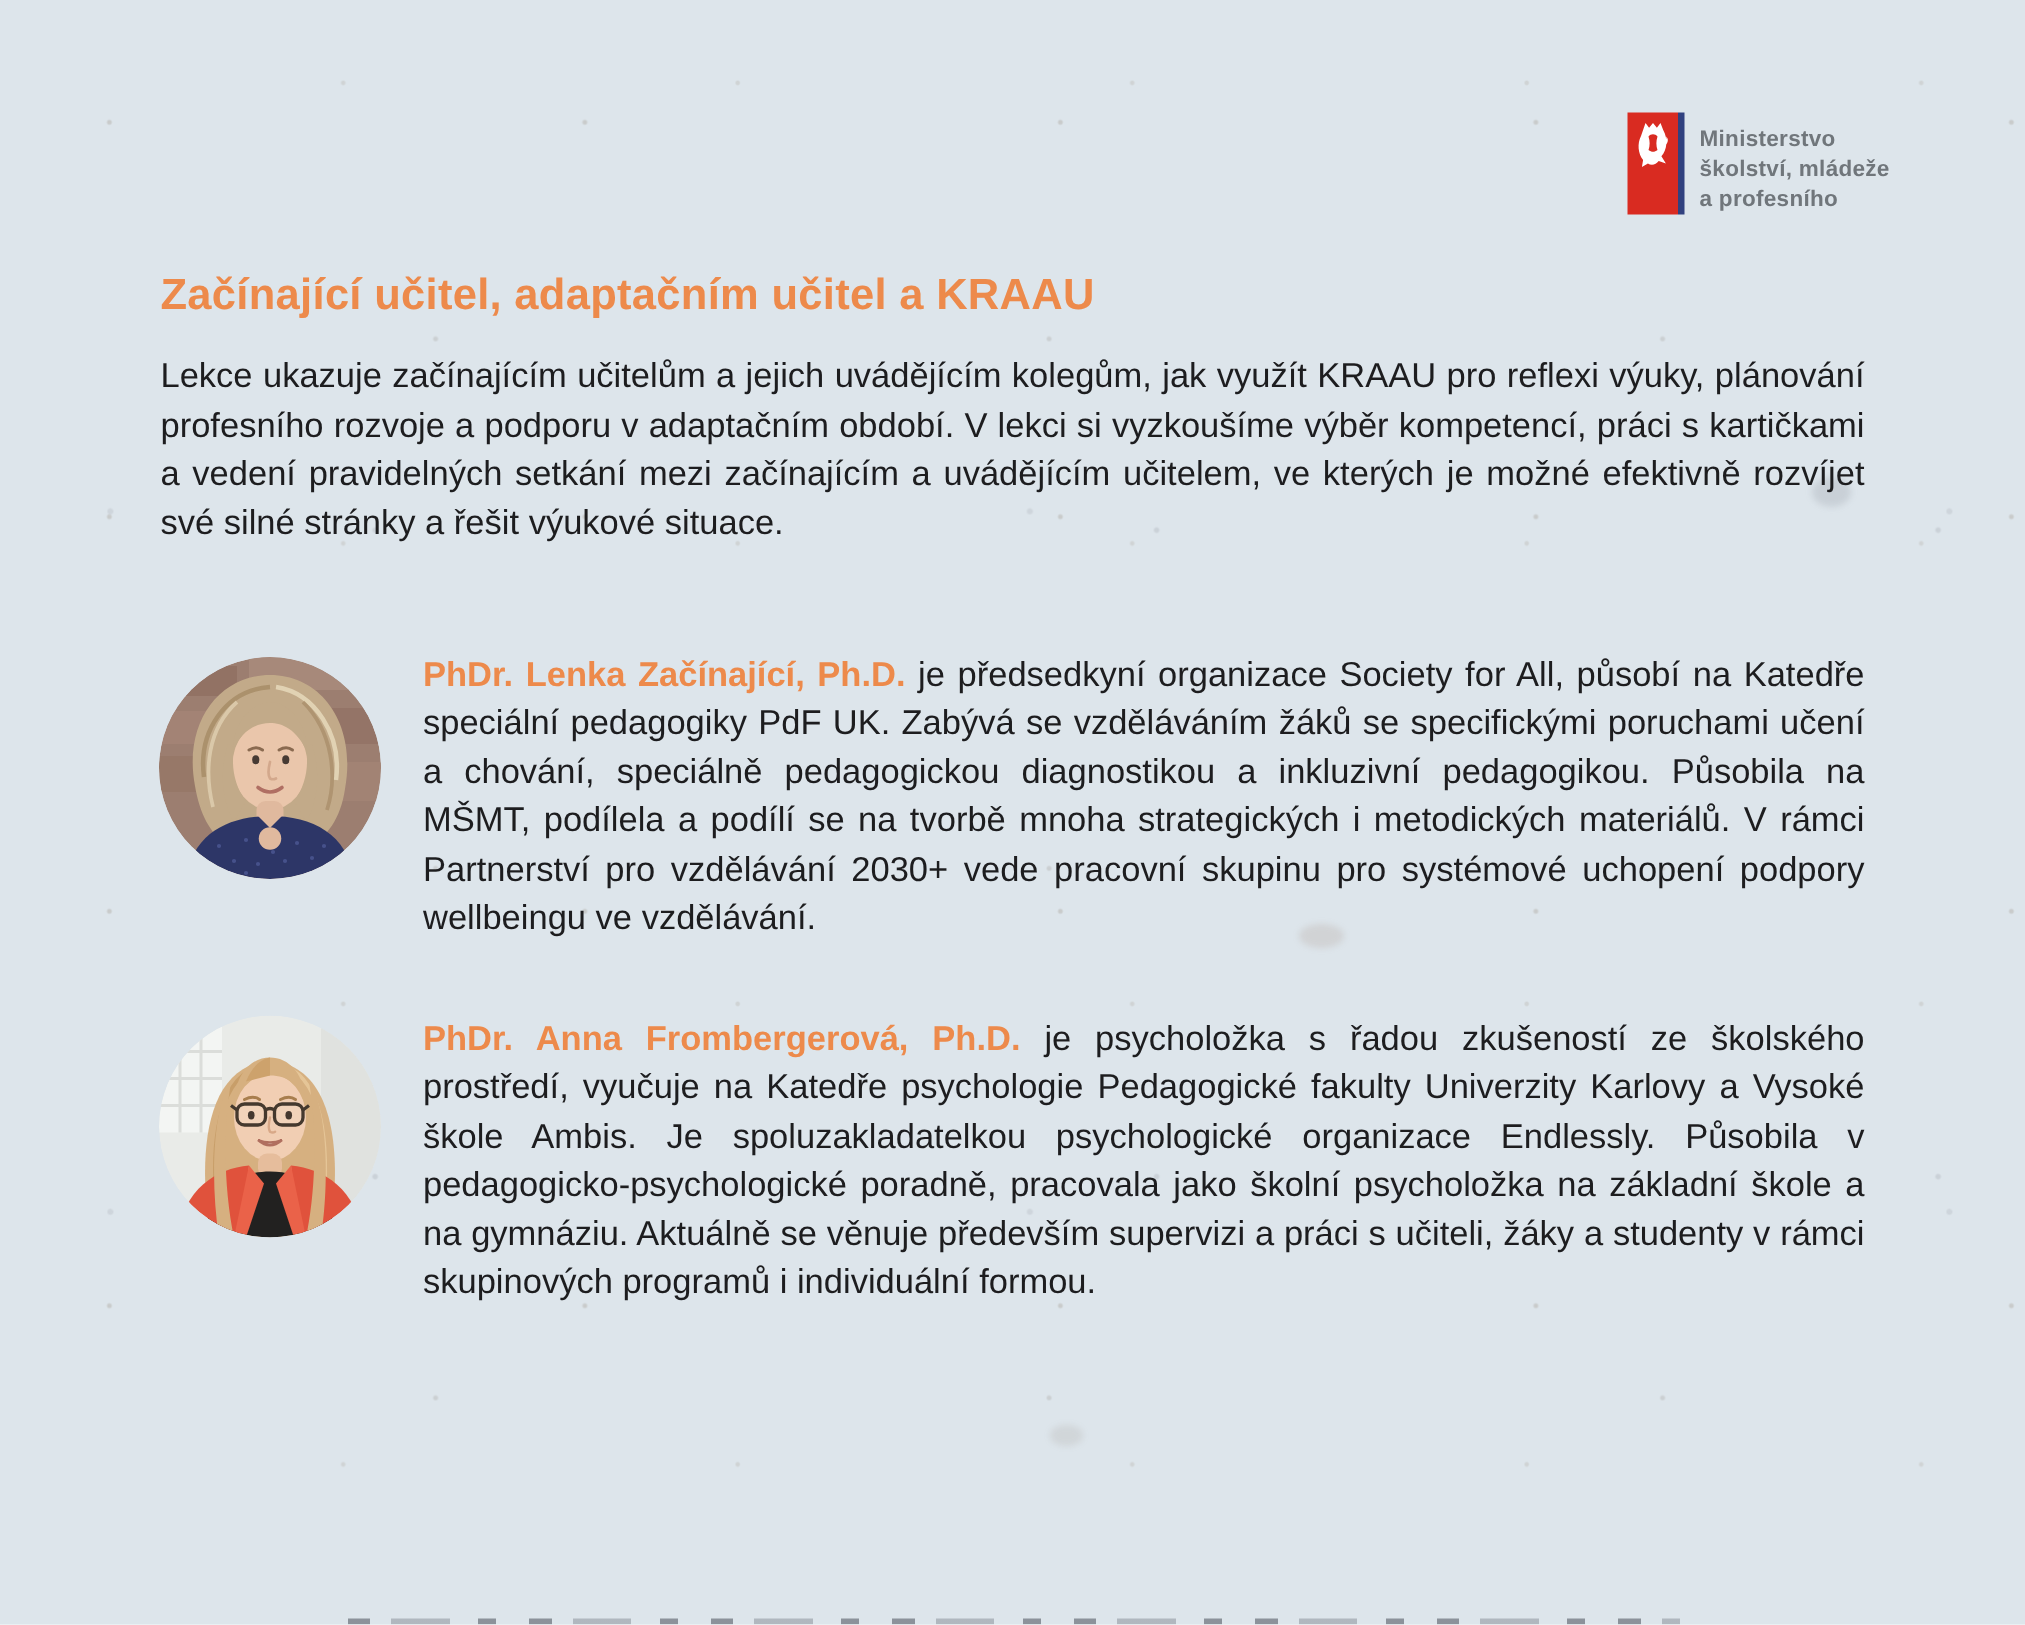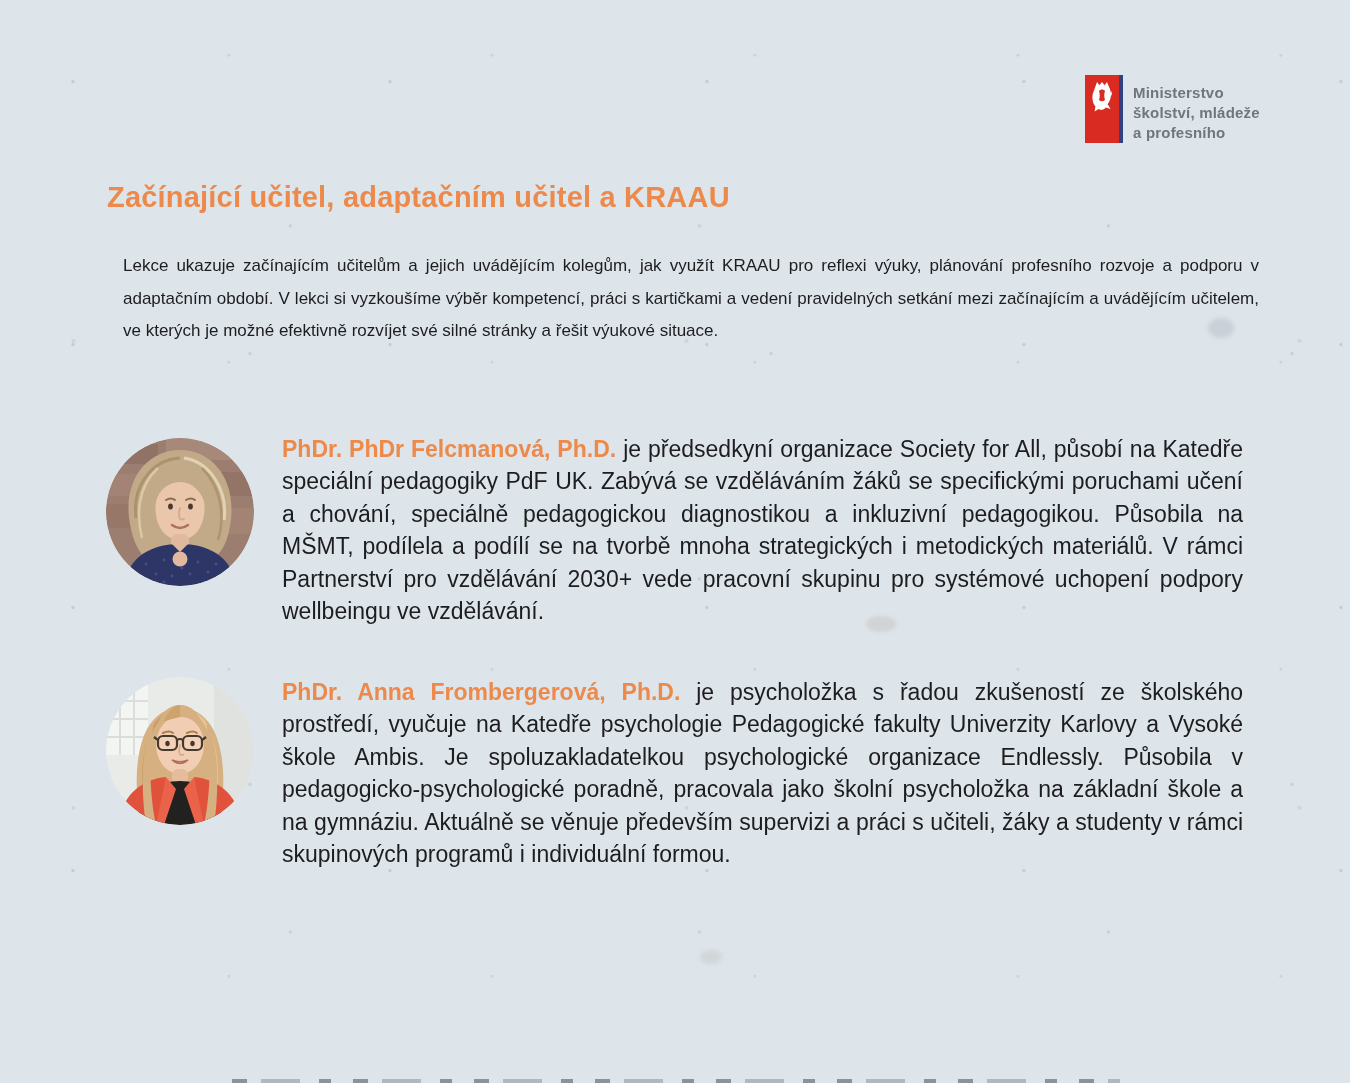--- a/index.html
+++ b/index.html
@@ -37,22 +37,22 @@
   .logo-text{margin-left:10px;padding-top:5px;font-size:15px;line-height:20px;font-weight:700;color:#70767b;letter-spacing:.2px;}
 
   
   .title{
     position:absolute;left:107px;top:180px;margin:0;
     font-size:29px;line-height:34px;font-weight:700;color:#ed8a4b;letter-spacing:.2px;
   }
 
   
   .intro{
-    position:absolute;left:107px;top:234px;width:1136px;margin:16px;
-    font-size:17px;line-height:32.5px;color:#1d1d1f;text-align:justify;
+    position:absolute;left:107px;top:234px;width:1136px;margin:0;
+    font-size:23px;line-height:32.5px;color:#1d1d1f;text-align:justify;
   }
 
   
   .speaker-bio{
     position:absolute;left:282px;width:961px;margin:0;
     font-size:23px;line-height:32.4px;color:#1d1d1f;text-align:justify;
   }
   .speaker-bio.first{top:433px;}
   .speaker-bio.second{top:676px;}
   .speaker-name{color:#ed8a4b;font-weight:700;}
@@ -146,21 +146,21 @@
             <circle cx="110" cy="126" r="1.4"></circle>
             <circle cx="32" cy="138" r="1.4"></circle>
           <circle cx="118" cy="140" r="1.4"></circle>
             <circle cx="76" cy="130" r="1.4"></circle>
             <circle cx="58" cy="144" r="1.4"></circle>
         </g>
       </g>
     </svg>
   </div>
   <p class="speaker-bio first">
-    <span class="speaker-name">PhDr. PhDr Felcmanová, Ph.D.</span>
+    <span class="speaker-name">PhDr. Lenka Začínající, Ph.D.</span>
     <span>je předsedkyní organizace Society for All, působí na Katedře speciální pedagogiky PdF UK. Zabývá se vzděláváním žáků se specifickými poruchami učení a chování, speciálně pedagogickou diagnostikou a inkluzivní pedagogikou. Působila na MŠMT, podílela a podílí se na tvorbě mnoha strategických i metodických materiálů. V rámci Partnerství pro vzdělávání 2030+ vede pracovní skupinu pro systémové uchopení podpory wellbeingu ve vzdělávání.</span>
   </p>
 
   <div class="avatar second">
     <svg width="148" height="148" viewBox="0 0 148 148" aria-hidden="true">
       <defs>
           <clipPath id="clip2">
             <circle cx="74" cy="74" r="74"></circle>
           </clipPath>
         </defs>

